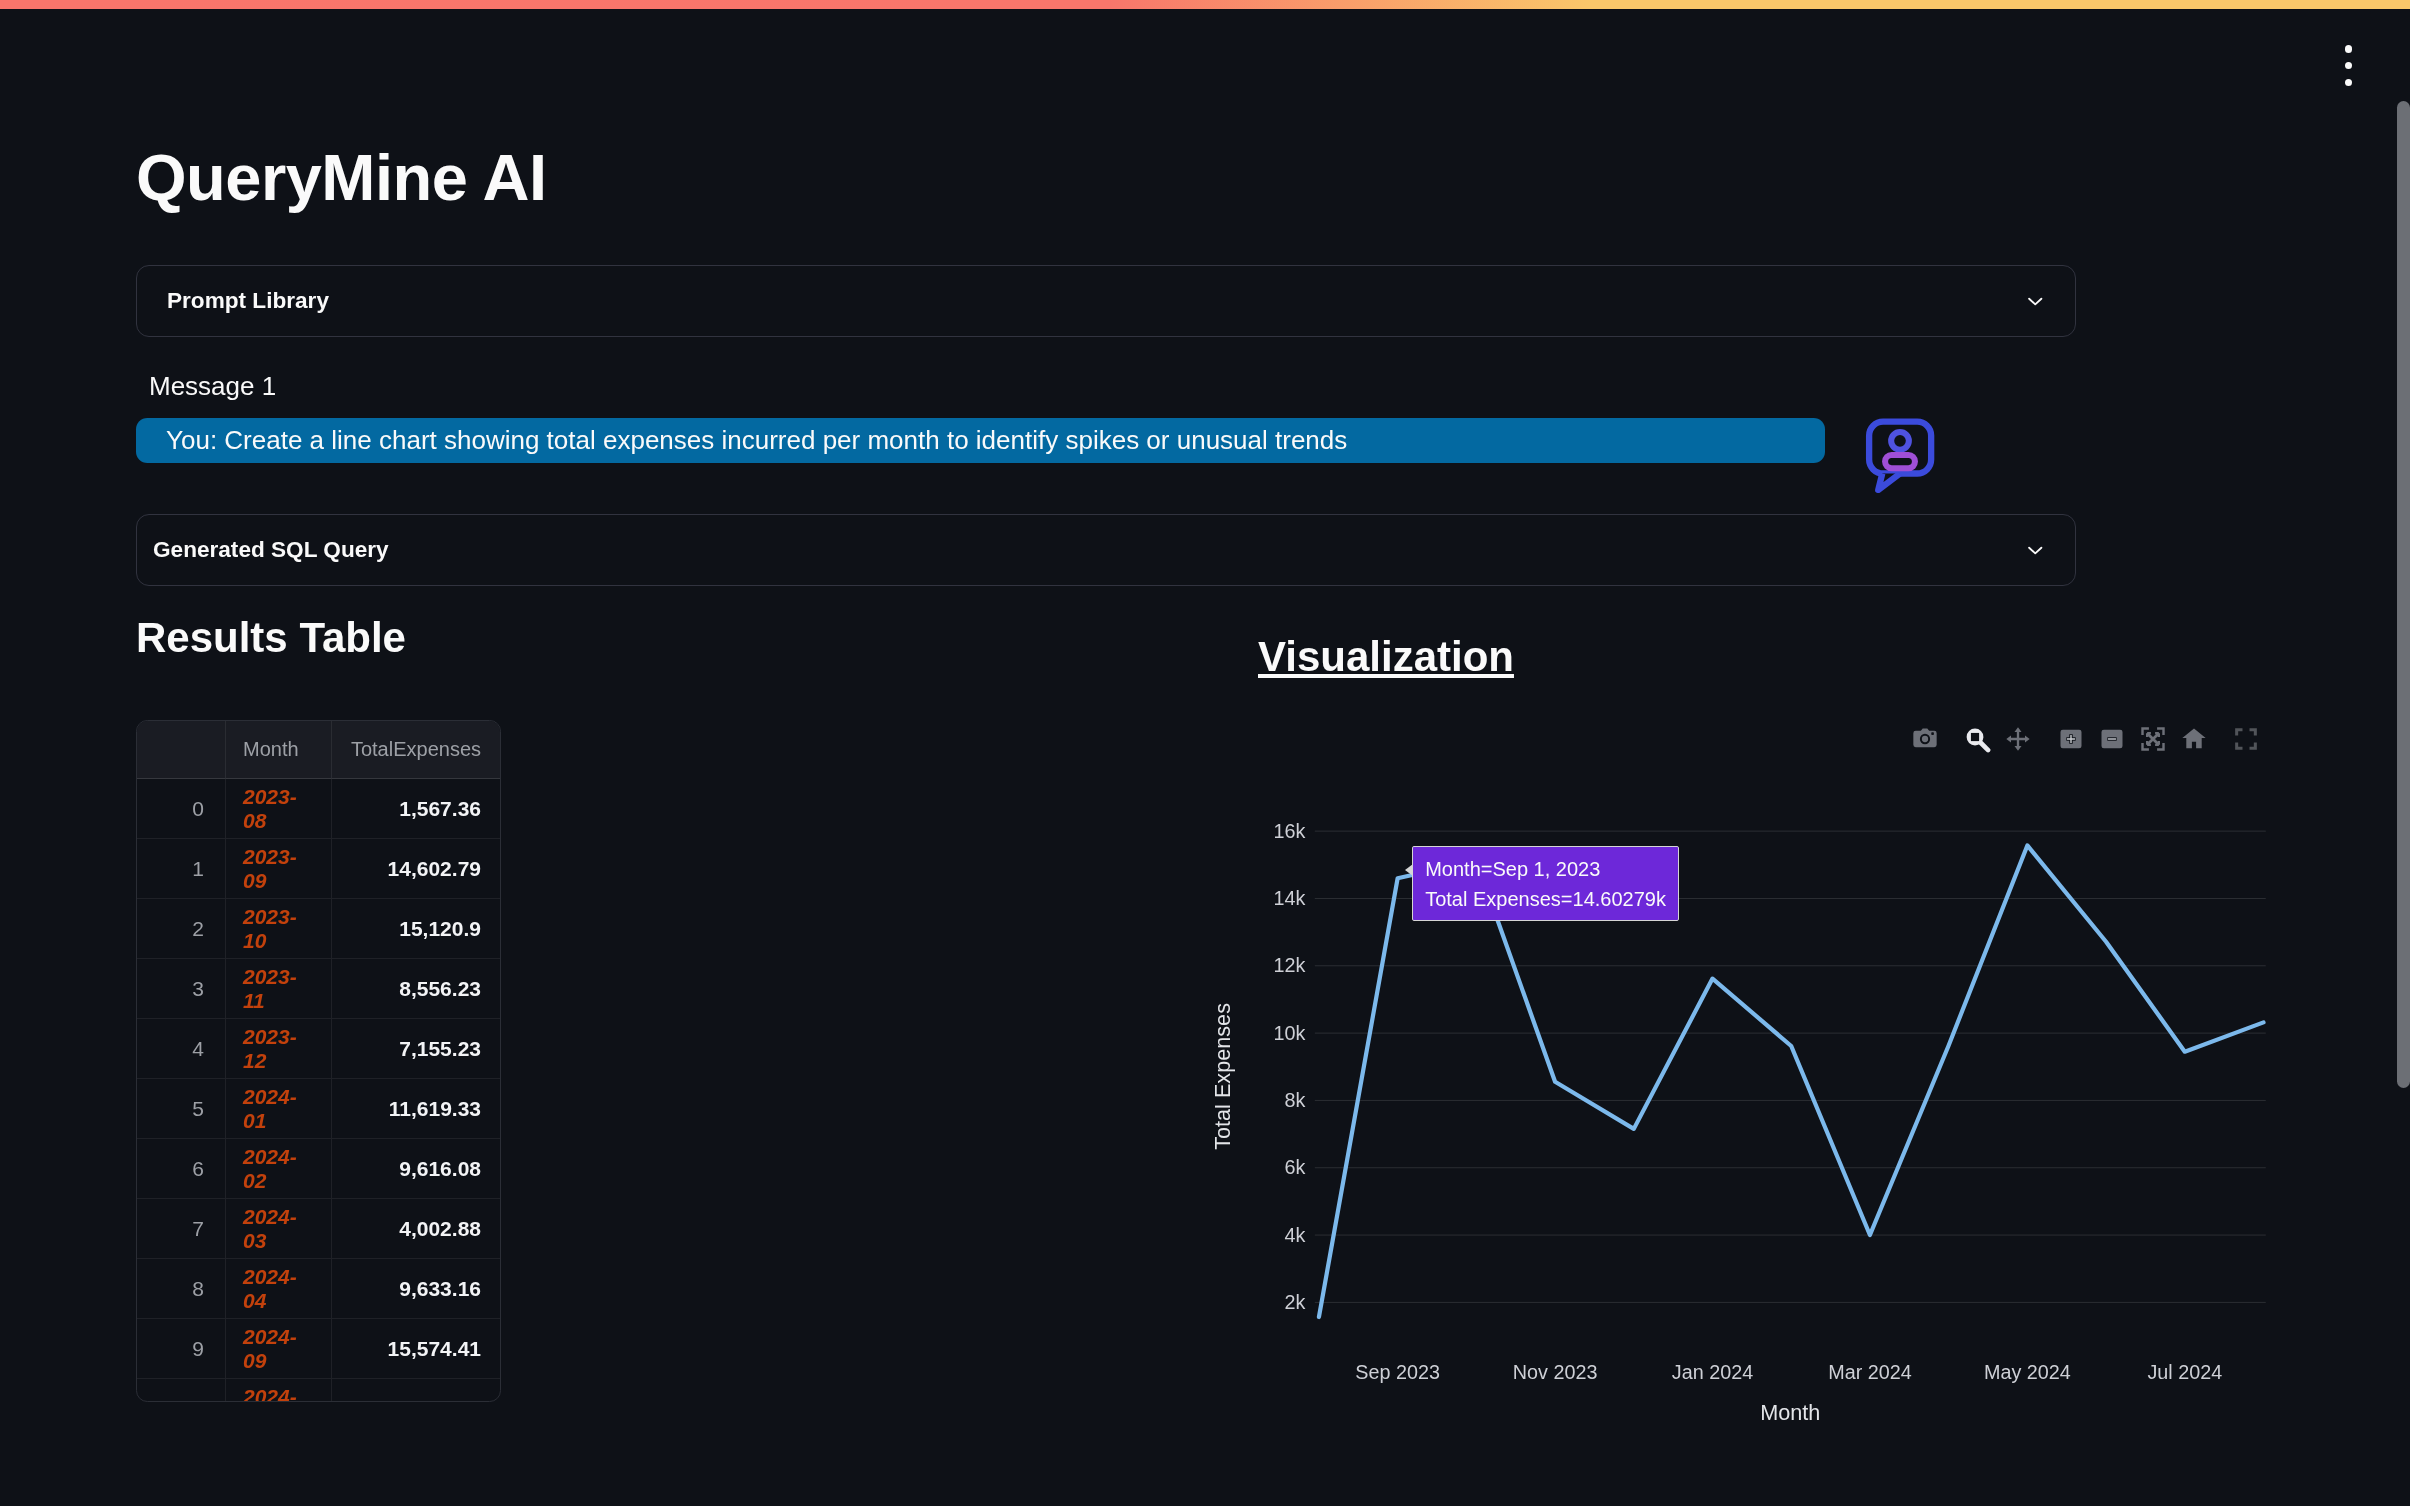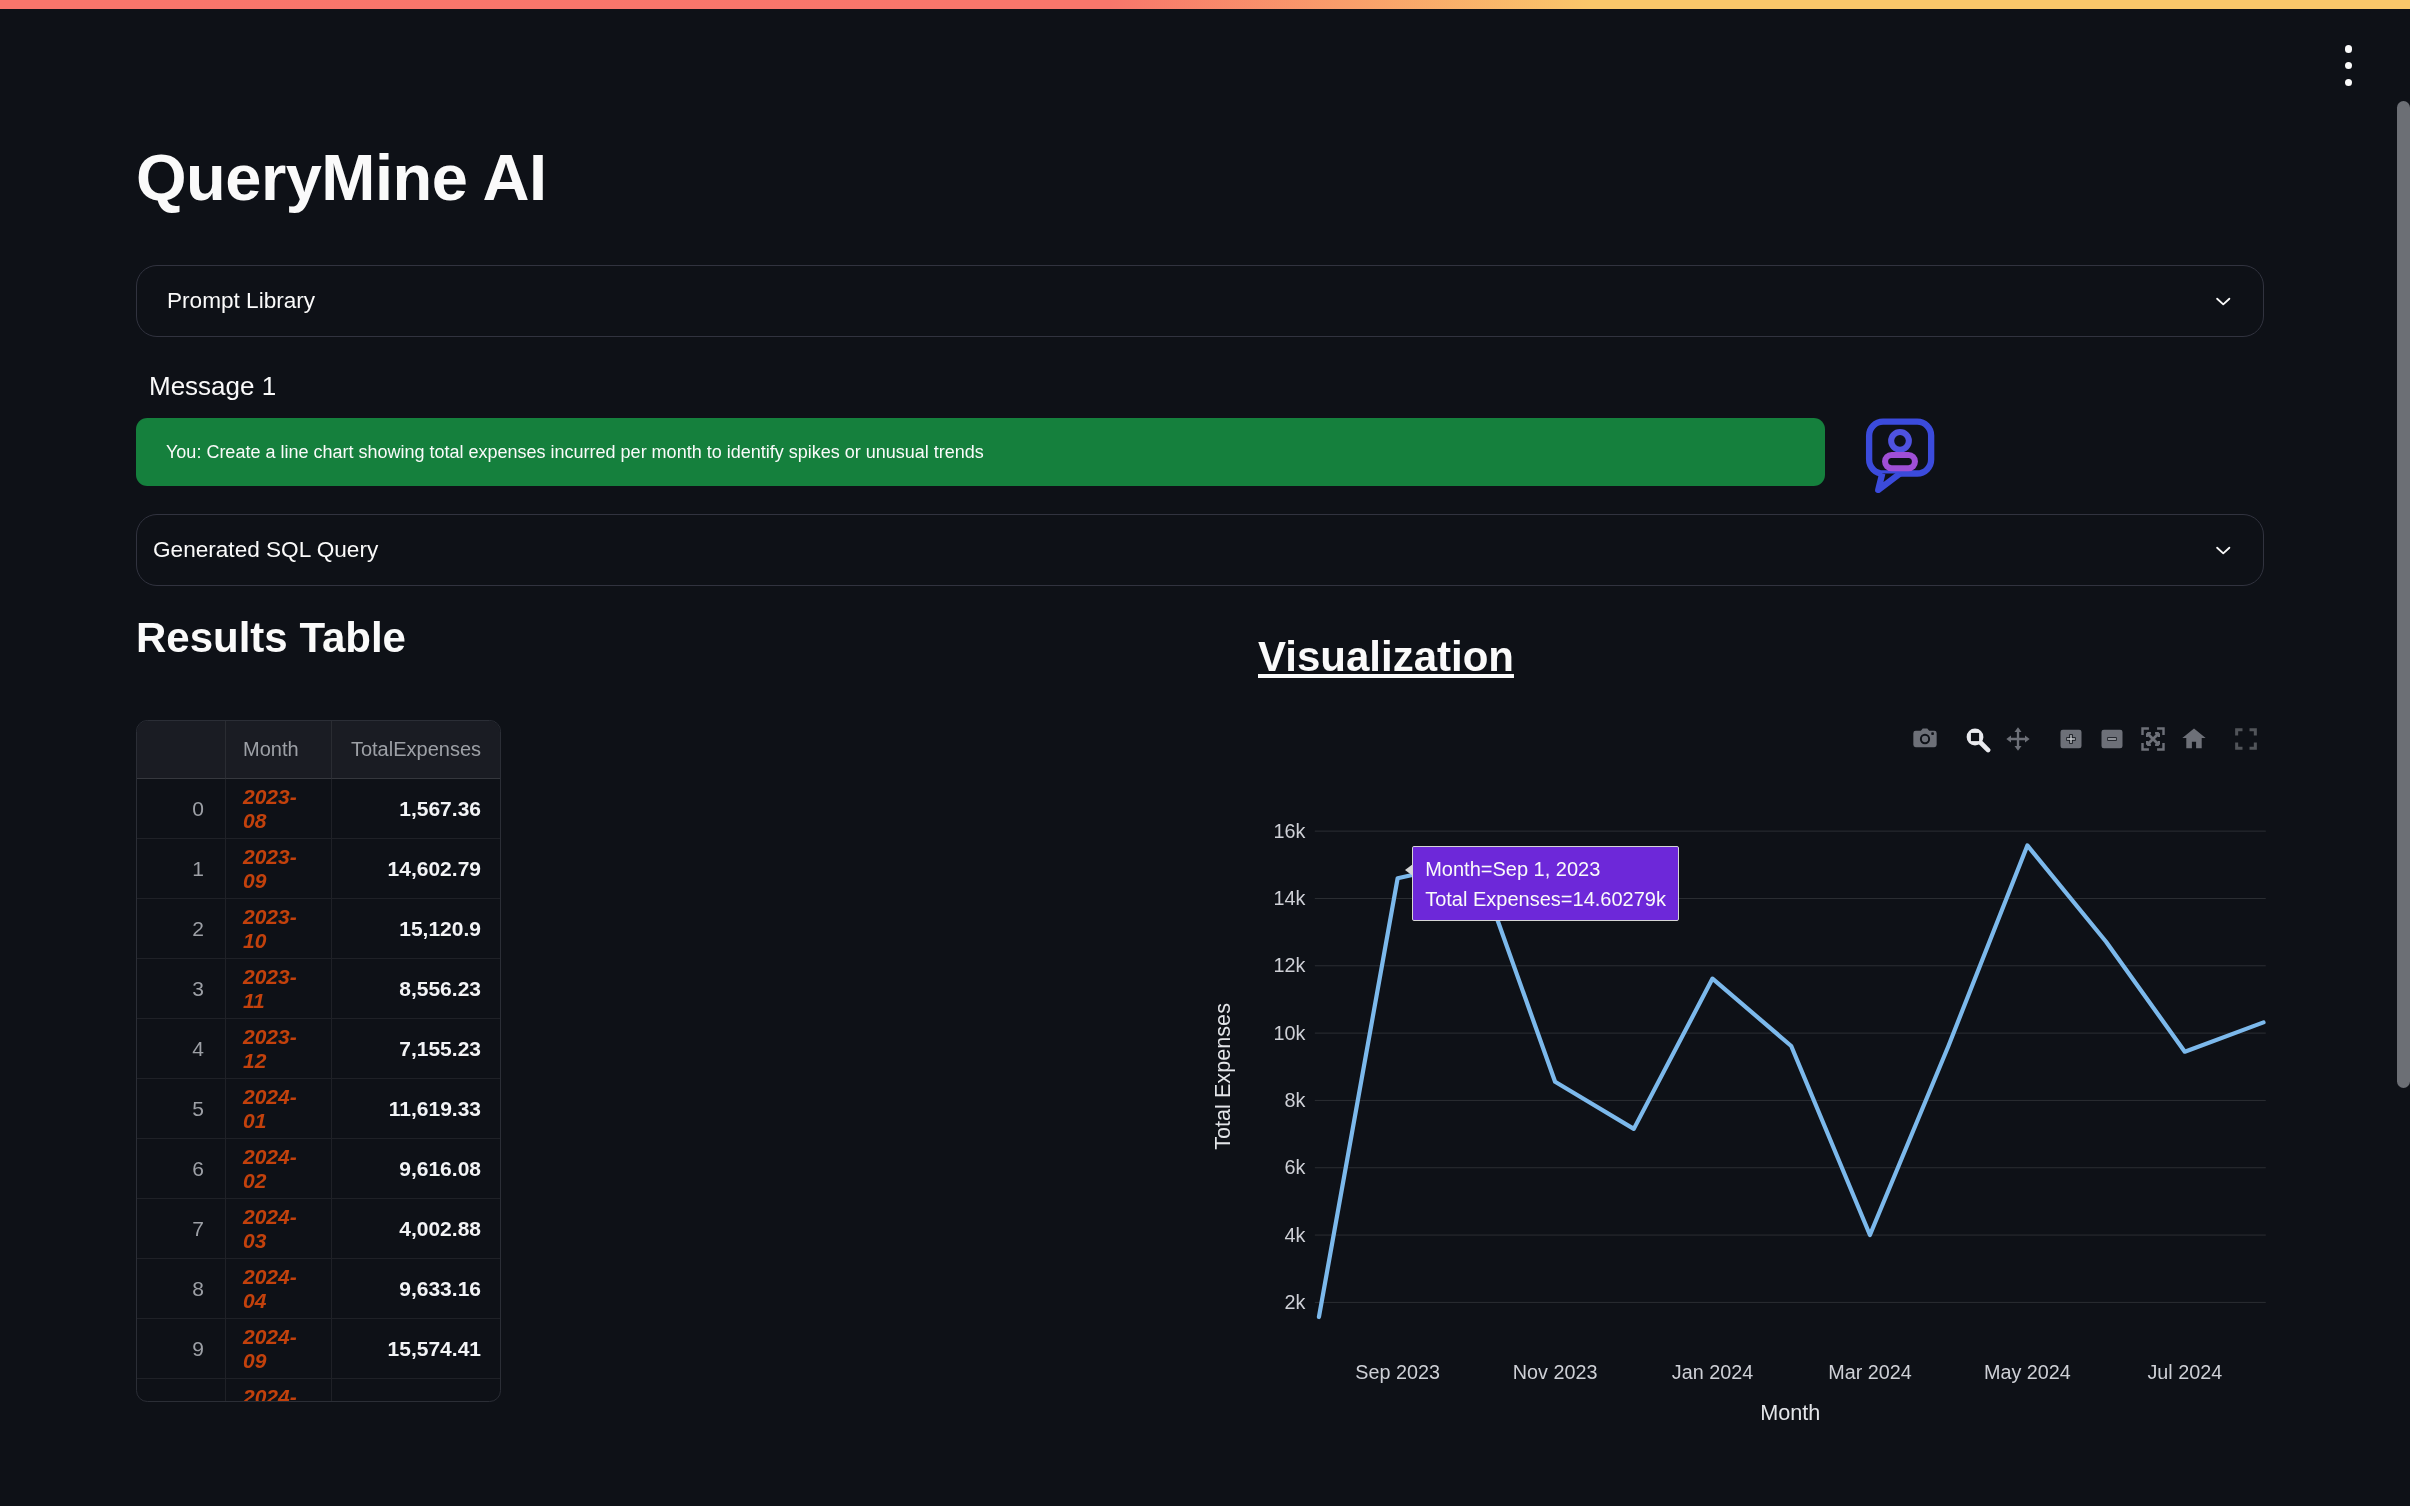--- a/index.html
+++ b/index.html
@@ -20,37 +20,37 @@
     cursor:pointer;
   }
   .kebab span { width:7.5px; height:7.5px; border-radius:50%; background:#fafafa; }
 
   .app-title {
     position:absolute; left:136px; top:140px;
     font-size:65px; font-weight:700; letter-spacing:-0.5px; color:#fafafa;
   }
 
   .expander {
-    position:absolute; left:136px; width:2128px; height:72px;
-    border:0.9px solid #31333f; border-radius:21px;
+    position:absolute; left:136px; width:1940px; height:72px;
+    border:0.9px solid #31333f; border-radius:13px;
     display:flex; align-items:center; justify-content:space-between;
-    padding:0 28px 0 30px; cursor:pointer; background:#0e1117;
+    padding:0 28px 0 30px; cursor:pointer; background:#0e1117;font-weight:bold;
   }
   .expander.e1 { top:265px; }
   .expander.e2 { top:514px;padding-left:16px; }
   .expander .exp-label { font-size:22.6px; color:#fafafa; }
   .chevron svg { display:block; }
 
   .msg-label { position:absolute; left:149px; top:371px; font-size:26px; color:#fafafa; }
 
   .msg-input {
-    position:absolute; left:136px; top:418px; width:1689px; height:68px;
-    background:#15803d; border:none; border-radius:11.3px;
+    position:absolute; left:136px; top:418px; width:1689px; height:45px;
+    background:#0369a1; border:none; border-radius:11.3px;
     display:flex; align-items:center; padding:0 30px;
-    font-size:18px; font-weight:500; color:#fafafa; cursor:text;
+    font-size:26px; font-weight:500; color:#fafafa; cursor:text;
     white-space:nowrap; overflow:hidden;
   }
 
   .chat-icon { position:absolute; left:1859px; top:414px; width:81px; height:81px; }
 
   .h2 { position:absolute; font-size:42px; font-weight:700; color:#fafafa; }
   .h2.results { left:136px; top:614px; }
   .h2.viz    { left:1258px; top:633px;text-decoration:underline; }
 
   

